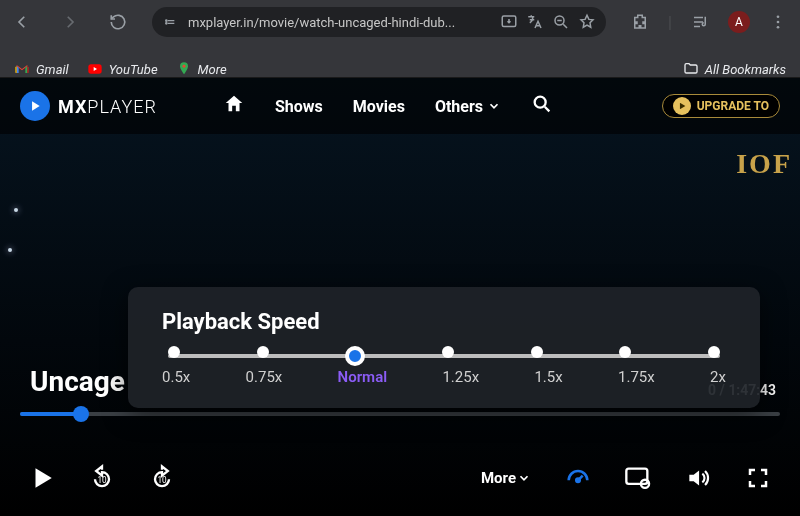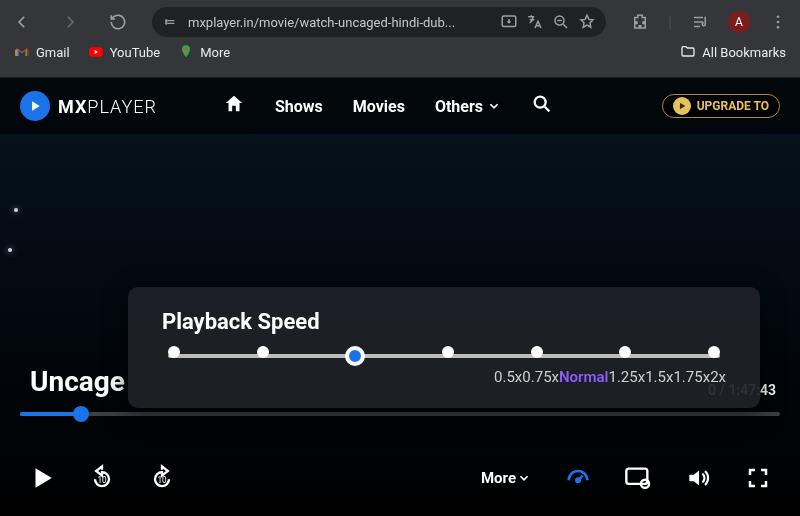--- a/index.html
+++ b/index.html
@@ -26,21 +26,21 @@
     display:flex; align-items:center; padding:0 10px; gap:8px; color:#e8eaed; font-size:13px;
     min-width: 0;
   }
   .url-bar .url { flex:1; white-space:nowrap; overflow:hidden; text-overflow:ellipsis; color:#c7c7c7;}
   .url-bar .icon { width:18px;height:18px;display:flex;align-items:center;justify-content:center;color:#9aa0a6;}
   .right-icons { display:flex; gap:14px; align-items:center; }
   .profile { width:22px;height:22px;border-radius:50%;background:#7b1d1d;display:flex;align-items:center;justify-content:center;font-size:12px;}
   
   .bookmarks {
     height: 34px; background:#35363a; border-bottom:1px solid #1a1a1a;
-    display:flex; align-items:flex-start; padding:0 14px; gap:18px; font-size:13px; color:#e8eaed;
+    display:flex; align-items:flex-end; padding:0 14px; gap:18px; font-size:13px; color:#e8eaed;font-style:italic;
   }
   .bk { display:flex; align-items:center; gap:6px; }
   .bk-icon { width:16px;height:16px; }
   .bookmarks .spacer { flex:1; }
   
   .player {
     position:absolute; top:78px; left:0; right:0; bottom:0;
     background: linear-gradient(#061420, #02070c 60%, #000);
   }
   
@@ -77,21 +77,21 @@
   .speed-panel {
     position:absolute; left:128px; right:40px; bottom:108px;
     background: rgba(30,34,40,0.93); border-radius:10px; padding:22px 34px 22px 34px;
     box-shadow: 0 6px 24px rgba(0,0,0,0.6);
   }
   .speed-panel h3 { font-size:22px; font-weight:700; margin-bottom:20px;}
   .speed-track { position:relative; height:4px; background:#bdbdbd; margin:16px 6px 10px 6px; border-radius:2px;}
   .speed-dots { position:absolute; left:0; right:0; top:50%; transform:translateY(-50%); display:flex; justify-content:space-between;}
   .dot { width:12px;height:12px;border-radius:50%;background:#fff;}
   .dot.sel { width:20px;height:20px;border-radius:50%;background:#1a73e8;border:4px solid #fff; box-sizing:border-box;}
-  .speed-labels { display:flex; justify-content:flex-end; margin-top:2px; font-size:15px; color:#d0d0d0;}
+  .speed-labels { display:flex; justify-content:space-between; margin-top:2px; font-size:15px; color:#d0d0d0;}
   .speed-labels span.sel{ color:#8b5cf6; font-weight:600;}
   
   .lamp { position:absolute; width:4px;height:4px;background:#c8d8e6;border-radius:50%; box-shadow:0 0 6px #aac;}
 </style>
 </head>
 <body>
 
 <div class="chrome-top">
   <div class="nav-btn">
       <svg viewBox="0 0 24 24" fill="none" stroke="currentColor" stroke-width="2.2">
@@ -235,20 +235,21 @@
     <div class="upgrade">
       <span class="pc">
           <svg width="10" height="10" viewBox="0 0 24 24" fill="#3a2d00">
             <path d="M7 4v16l13-8z"></path>
           </svg>
         </span>
       <span>UPGRADE TO</span>
     </div>
   </div>
 
+  <div class="watermark">IOF</div>
 
   <div class="video-title">Uncage</div>
   <div class="time-right">0 / 1:47:43</div>
 
   <div class="progress">
     <div class="fill"></div>
     <div class="thumb"></div>
   </div>
 
   <div class="speed-panel">

